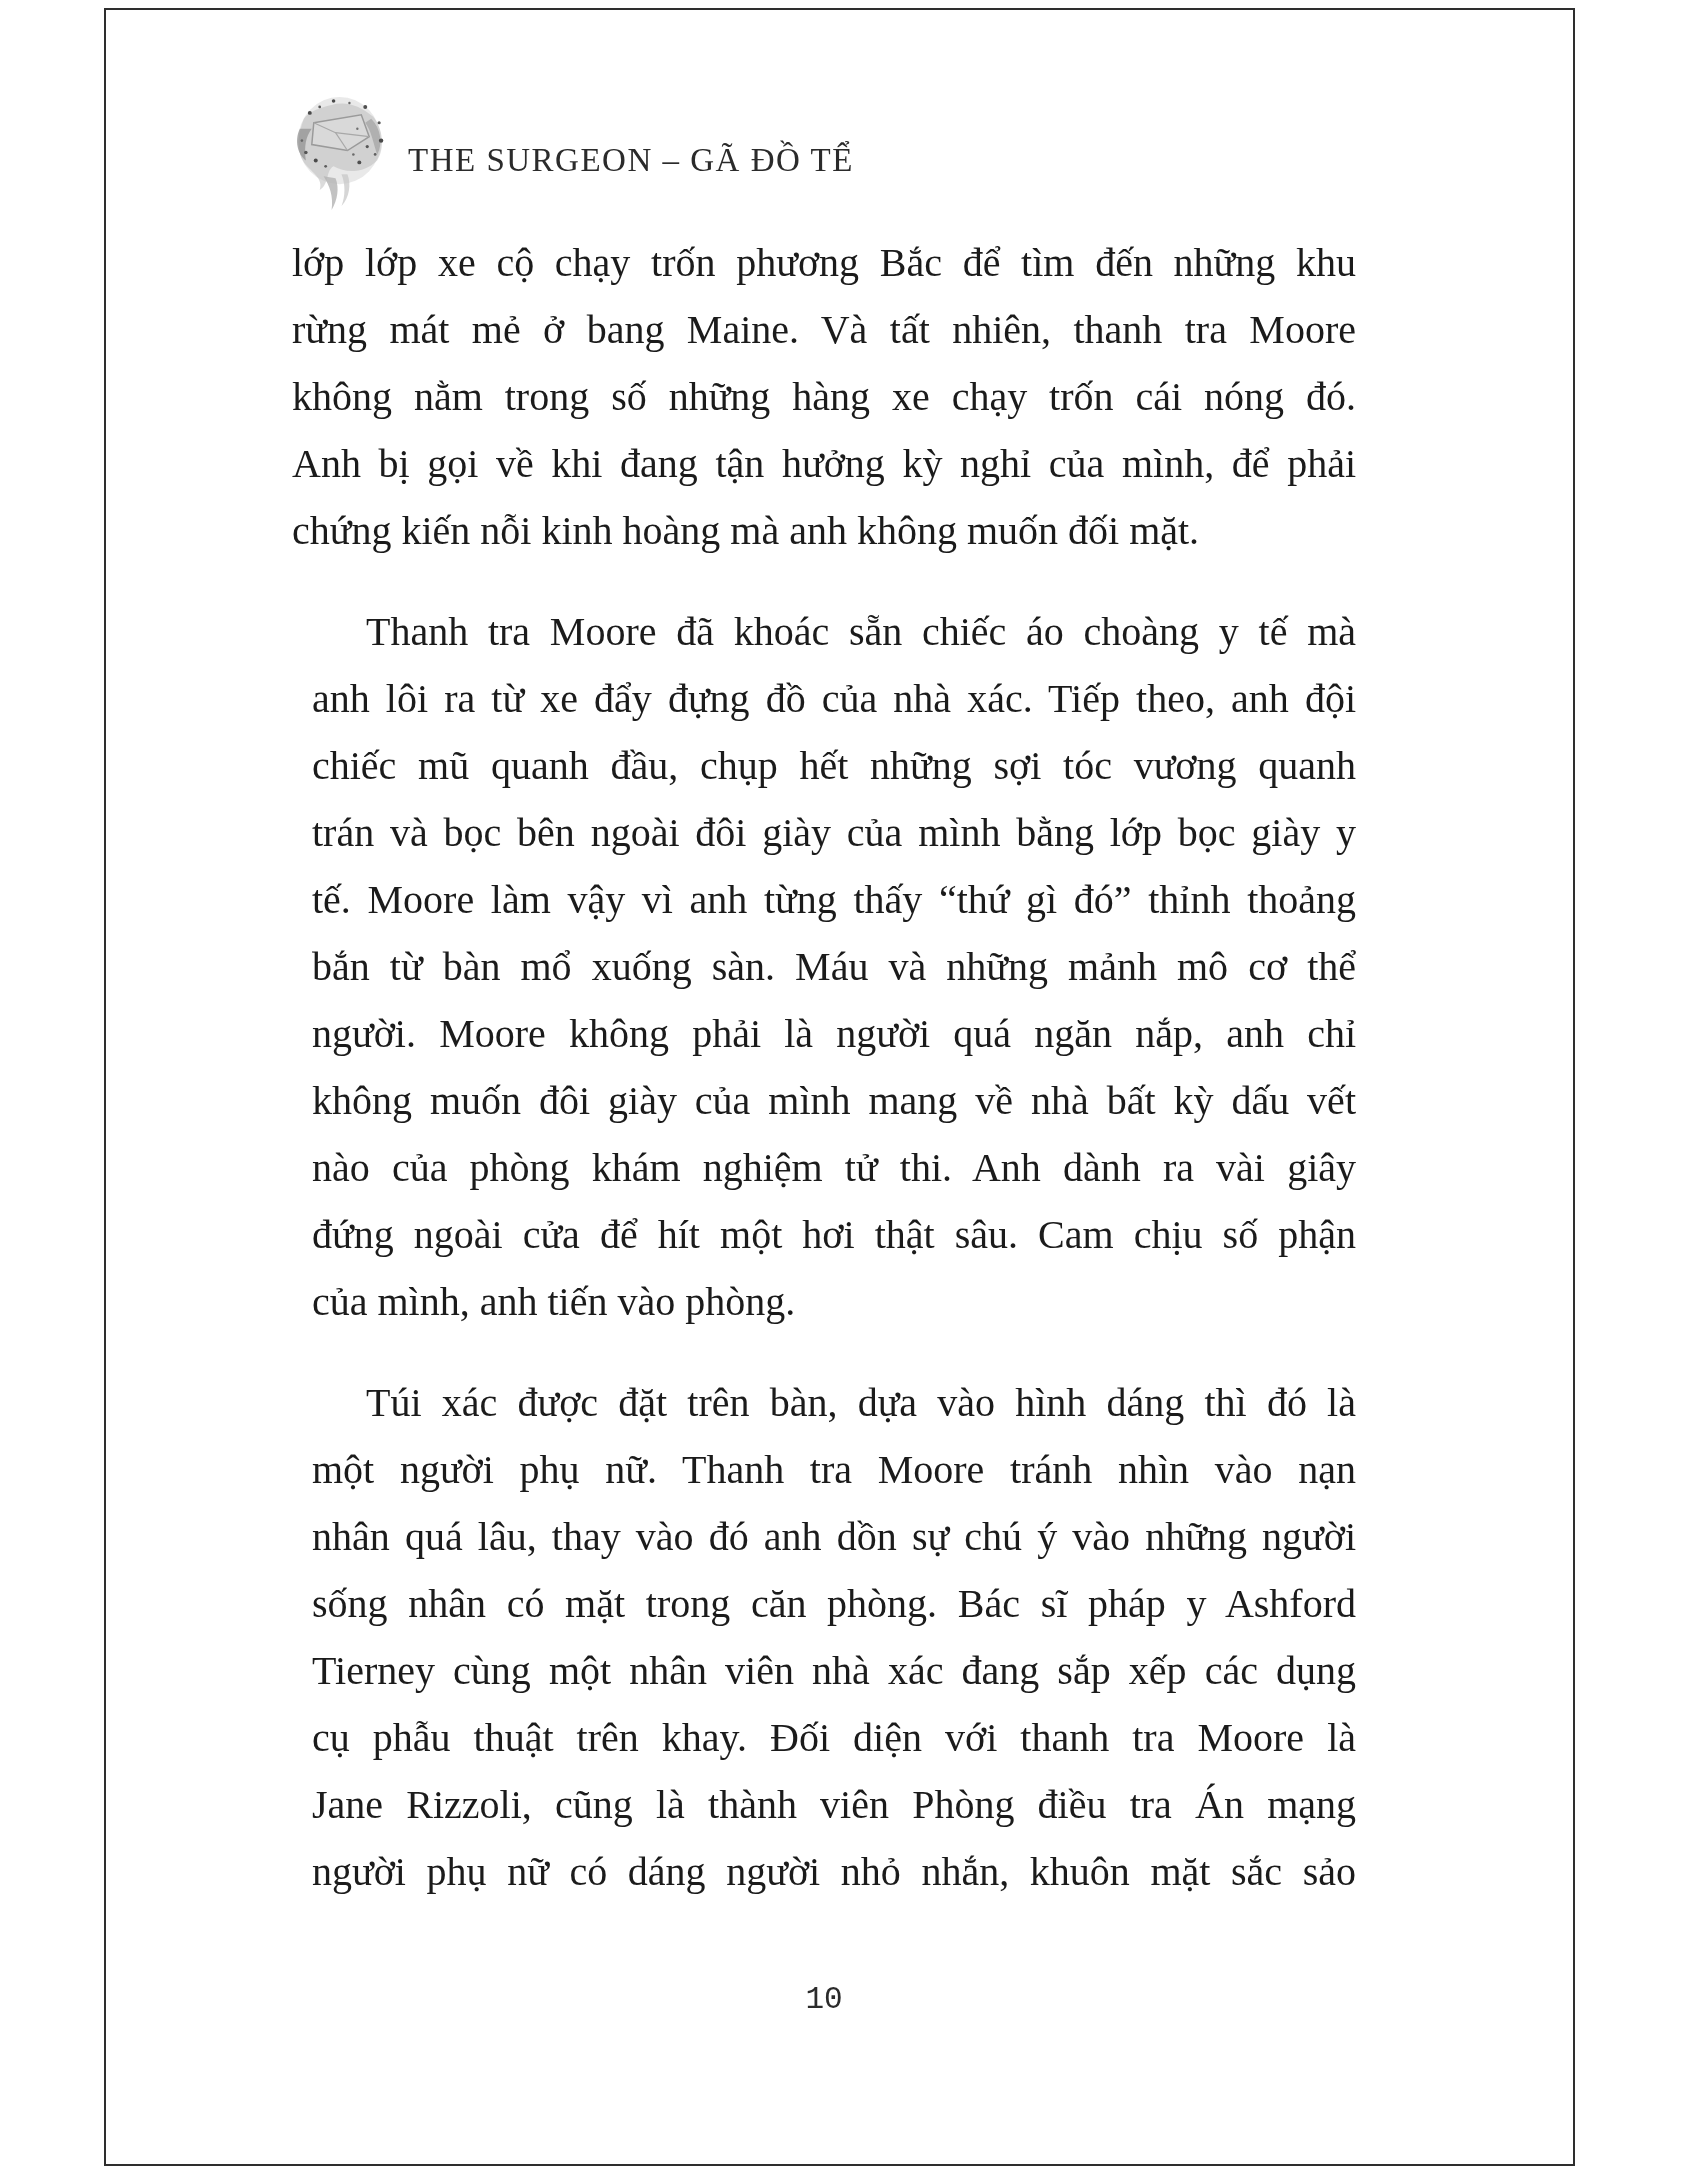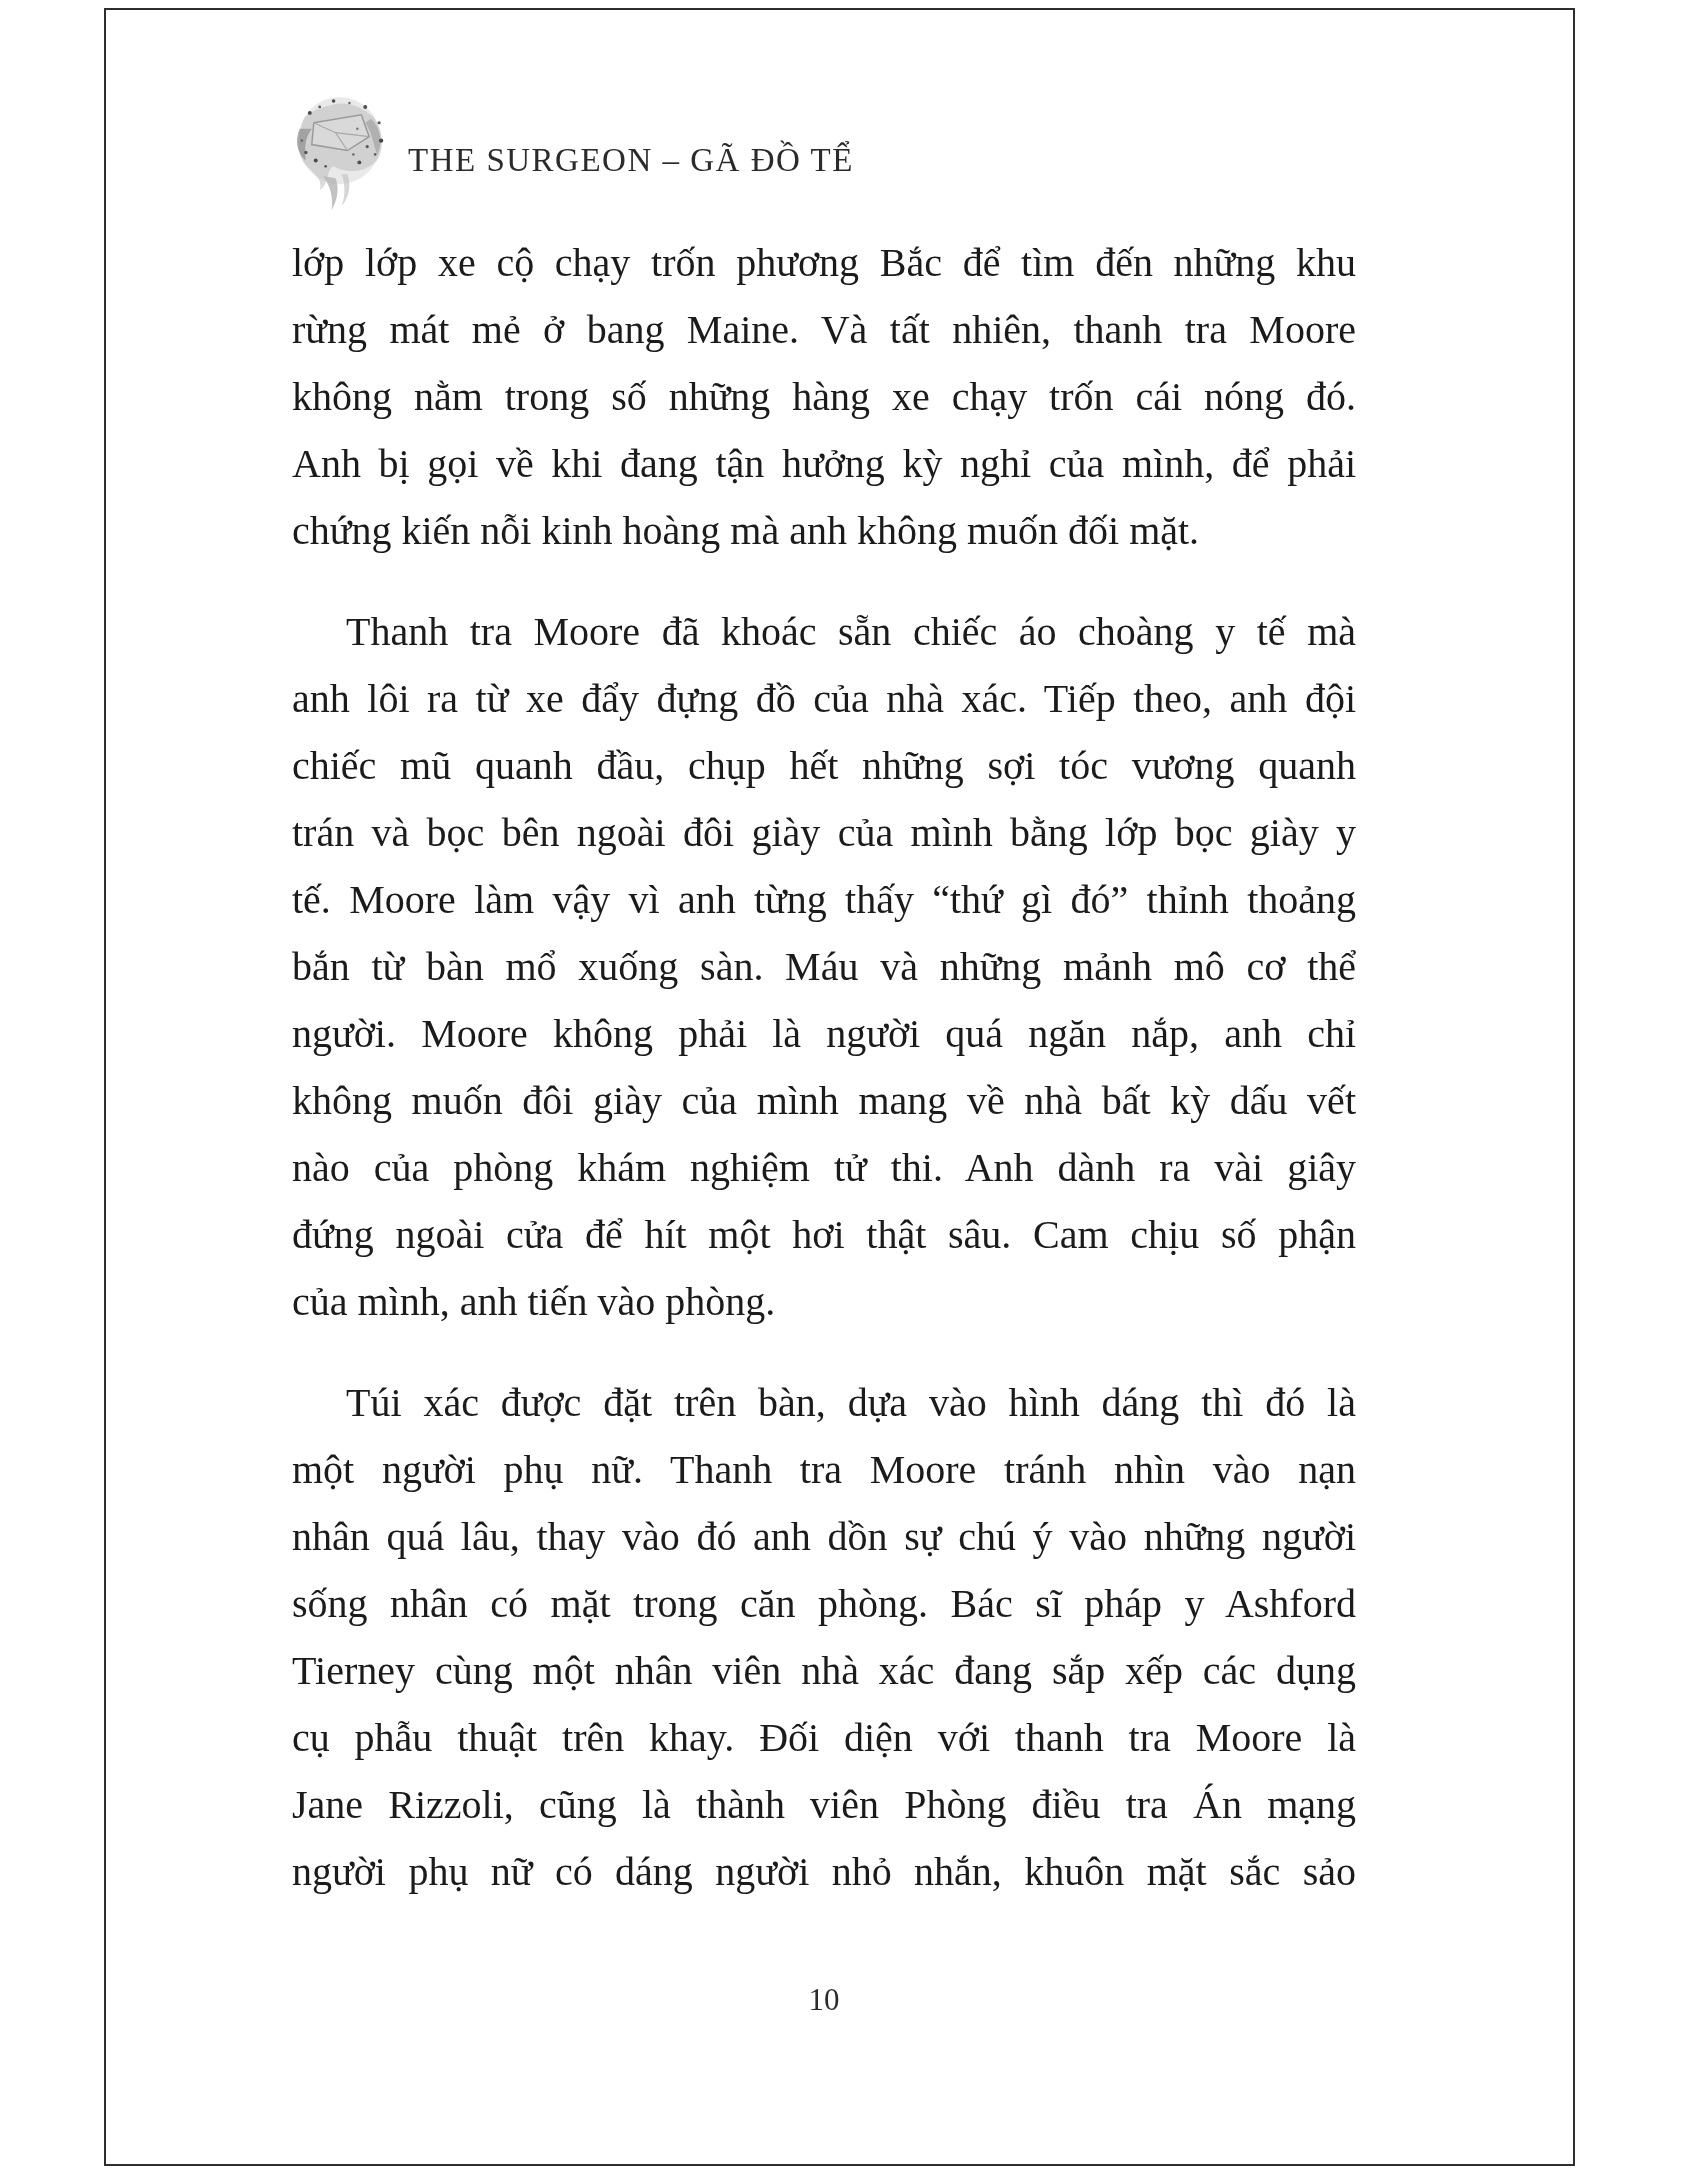--- a/index.html
+++ b/index.html
@@ -34,34 +34,34 @@
     white-space: nowrap;
   }
   .body-text {
     position: absolute;
     left: 292px; top: 229px;
     width: 1064px;
     font-size: 40px;
     line-height: 67px;
     color: #1b1b1b;
   }
-  .para + .para { margin-top: 34px; }
+  .para + .para { margin-top: 34px; margin-left: 20px; }
   .para + .para .line:first-child { text-indent: 54px; }
   .line {
     text-align: justify;
     text-align-last: justify;
   }
   .para .line:last-child { text-align-last: left; }
   .para:last-child .line:last-child { text-align-last: justify; }
   .page-number {
     position: absolute;
     left: 292px; top: 1982px;
     width: 1064px;
     text-align: center;
-    font-family: Liberation Serif, serif;
+    font-family: Liberation Mono, monospace;
     font-size: 31px;
     color: #2b2b2b;
   }
 </style>
 </head>
 <body>
 
 <div class="page-frame"></div>
 
 <div class="ornament">

